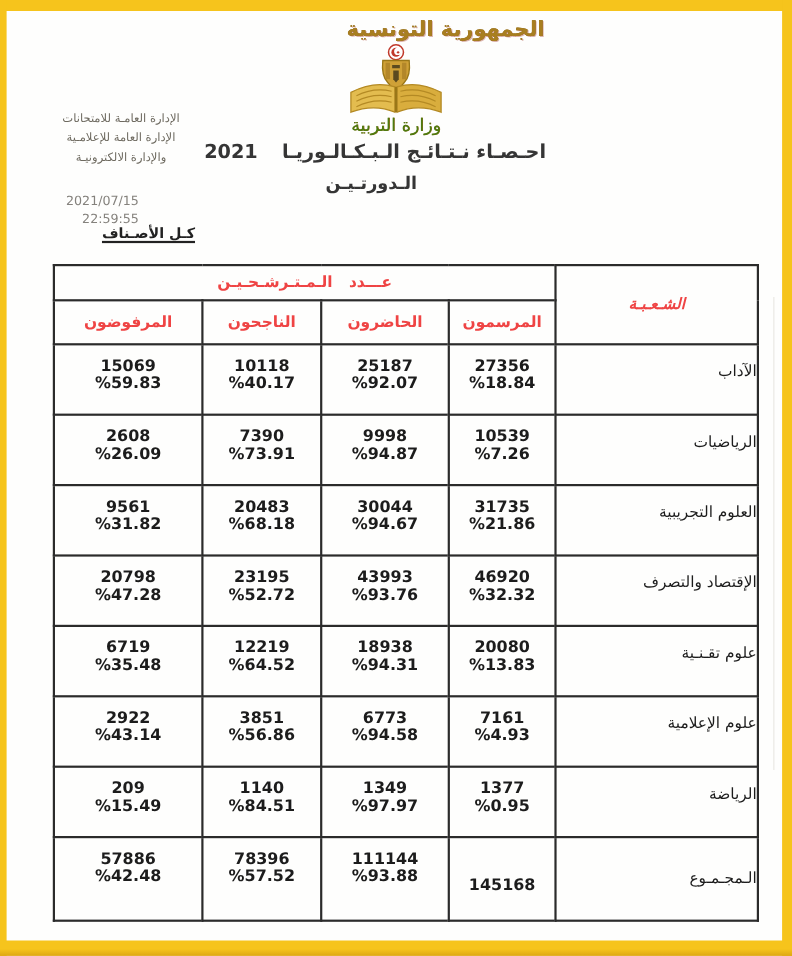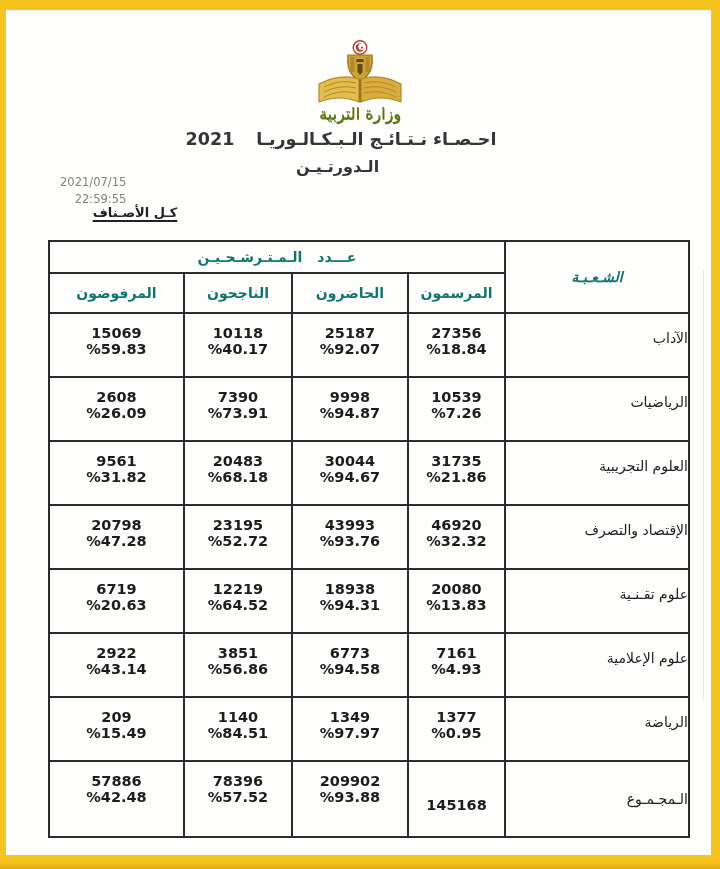--- a/index.html
+++ b/index.html
@@ -55,21 +55,21 @@
   }
   
   .results-table{
     position:absolute;left:48px;top:240px;width:640px;
     border-collapse:collapse;table-layout:fixed;direction:rtl;
     color:#1c1c1c;
   }
   .results-table th,.results-table td{
     border:2px solid #2b2b2b;padding:0;
   }
-  .results-table th{font-weight:bold;font-size:14px;color:#0f766e;}
+  .results-table th{font-weight:bold;font-size:14px;color:#ef4444;}
   .group-header-cell{height:30px;font-size:15px;word-spacing:10px;}
   .col-header-row th{height:38px;font-size:14px;}
   .section-header-cell{font-size:15px;font-style:italic;}
   tr.data-row{height:64px;}
   tr.total-row{height:76px;}
   .num-cell{vertical-align:top;text-align:center;}
   .num-cell.single{vertical-align:middle;}
   .count{margin-top:11px;font-size:14.5px;font-weight:bold;direction:ltr;unicode-bidi:isolate;}
   .num-cell.single .count{margin-top:11px;}
   .pct{font-size:14.5px;font-weight:bold;direction:ltr;unicode-bidi:isolate;}
@@ -84,20 +84,21 @@
 <body>
 
 <div class="page">
 
   <div class="frame frame-top"></div>
   <div class="frame frame-left"></div>
   <div class="frame frame-right"></div>
   <div class="frame frame-bottom"></div>
   <div class="scan-edge"></div>
 
+  <div class="calligraphy">الجمهورية التونسية</div>
 
   <svg class="emblem-svg" width="96" height="66" viewBox="0 0 96 66">
 
     <g>
       <circle cx="48" cy="7.5" r="6.8" fill="#ffffff" stroke="#c0392b" stroke-width="1.4"></circle>
       <circle cx="48" cy="7.5" r="4.2" fill="#c0392b"></circle>
       <circle cx="49.6" cy="6.8" r="3.3" fill="#ffffff"></circle>
       <circle cx="49.9" cy="7.6" r="1.1" fill="#c0392b"></circle>
     </g>
 
@@ -113,20 +114,25 @@
       <path d="M7 44 Q28 33 47 39 L47 62 Q28 54 7 62 Z" fill="#e3bc4f" stroke="#b48a24" stroke-width="1.2"></path>
       <path d="M89 44 Q68 33 49 39 L49 62 Q68 54 89 62 Z" fill="#d9ad3d" stroke="#b48a24" stroke-width="1.2"></path>
       <path d="M12 47 Q28 39 44 43 M12 52 Q28 44 44 48 M12 57 Q28 49 44 53" fill="none" stroke="#b48a24" stroke-width="1"></path>
       <path d="M84 47 Q68 39 52 43 M84 52 Q68 44 52 48 M84 57 Q68 49 52 53" fill="none" stroke="#b48a24" stroke-width="1"></path>
       <rect x="47" y="39" width="2" height="23" fill="#9a7718"></rect>
     </g>
   </svg>
 
   <div class="ministry">وزارة التربية</div>
 
+  <div class="admin-block">
+    <div>الإدارة العامـة للامتحانات</div>
+    <div>الإدارة العامة للإعلامـية</div>
+    <div>والإدارة الالكترونيـة</div>
+  </div>
 
   <div class="datetime">
     <div>2021/07/15</div>
     <div>22:59:55</div>
   </div>
 
   <div class="report-title">
     <span>احـصـاء نـتـائـج الـبـكـالـوريـا</span>
     <span>2021</span>
   </div>
@@ -250,21 +256,21 @@
           <td class="num-cell">
             <div class="count">18938</div>
             <div class="pct">%94.31</div>
           </td>
           <td class="num-cell">
             <div class="count">12219</div>
             <div class="pct">%64.52</div>
           </td>
           <td class="num-cell">
             <div class="count">6719</div>
-            <div class="pct">%20.63</div>
+            <div class="pct">%35.48</div>
           </td>
         </tr>
         <tr class="data-row">
           <td class="section-cell">
             <div class="section-label">علوم الإعلامية</div>
           </td>
           <td class="num-cell">
             <div class="count">7161</div>
             <div class="pct">%4.93</div>
           </td>
@@ -303,21 +309,21 @@
           </td>
         </tr>
         <tr class="total-row">
           <td class="section-cell">
             <div class="section-label">الـمجـمـوع</div>
           </td>
           <td class="num-cell single">
             <div class="count">145168</div>
           </td>
           <td class="num-cell">
-            <div class="count">209902</div>
+            <div class="count">111144</div>
             <div class="pct">%93.88</div>
           </td>
           <td class="num-cell">
             <div class="count">78396</div>
             <div class="pct">%57.52</div>
           </td>
           <td class="num-cell">
             <div class="count">57886</div>
             <div class="pct">%42.48</div>
           </td>

